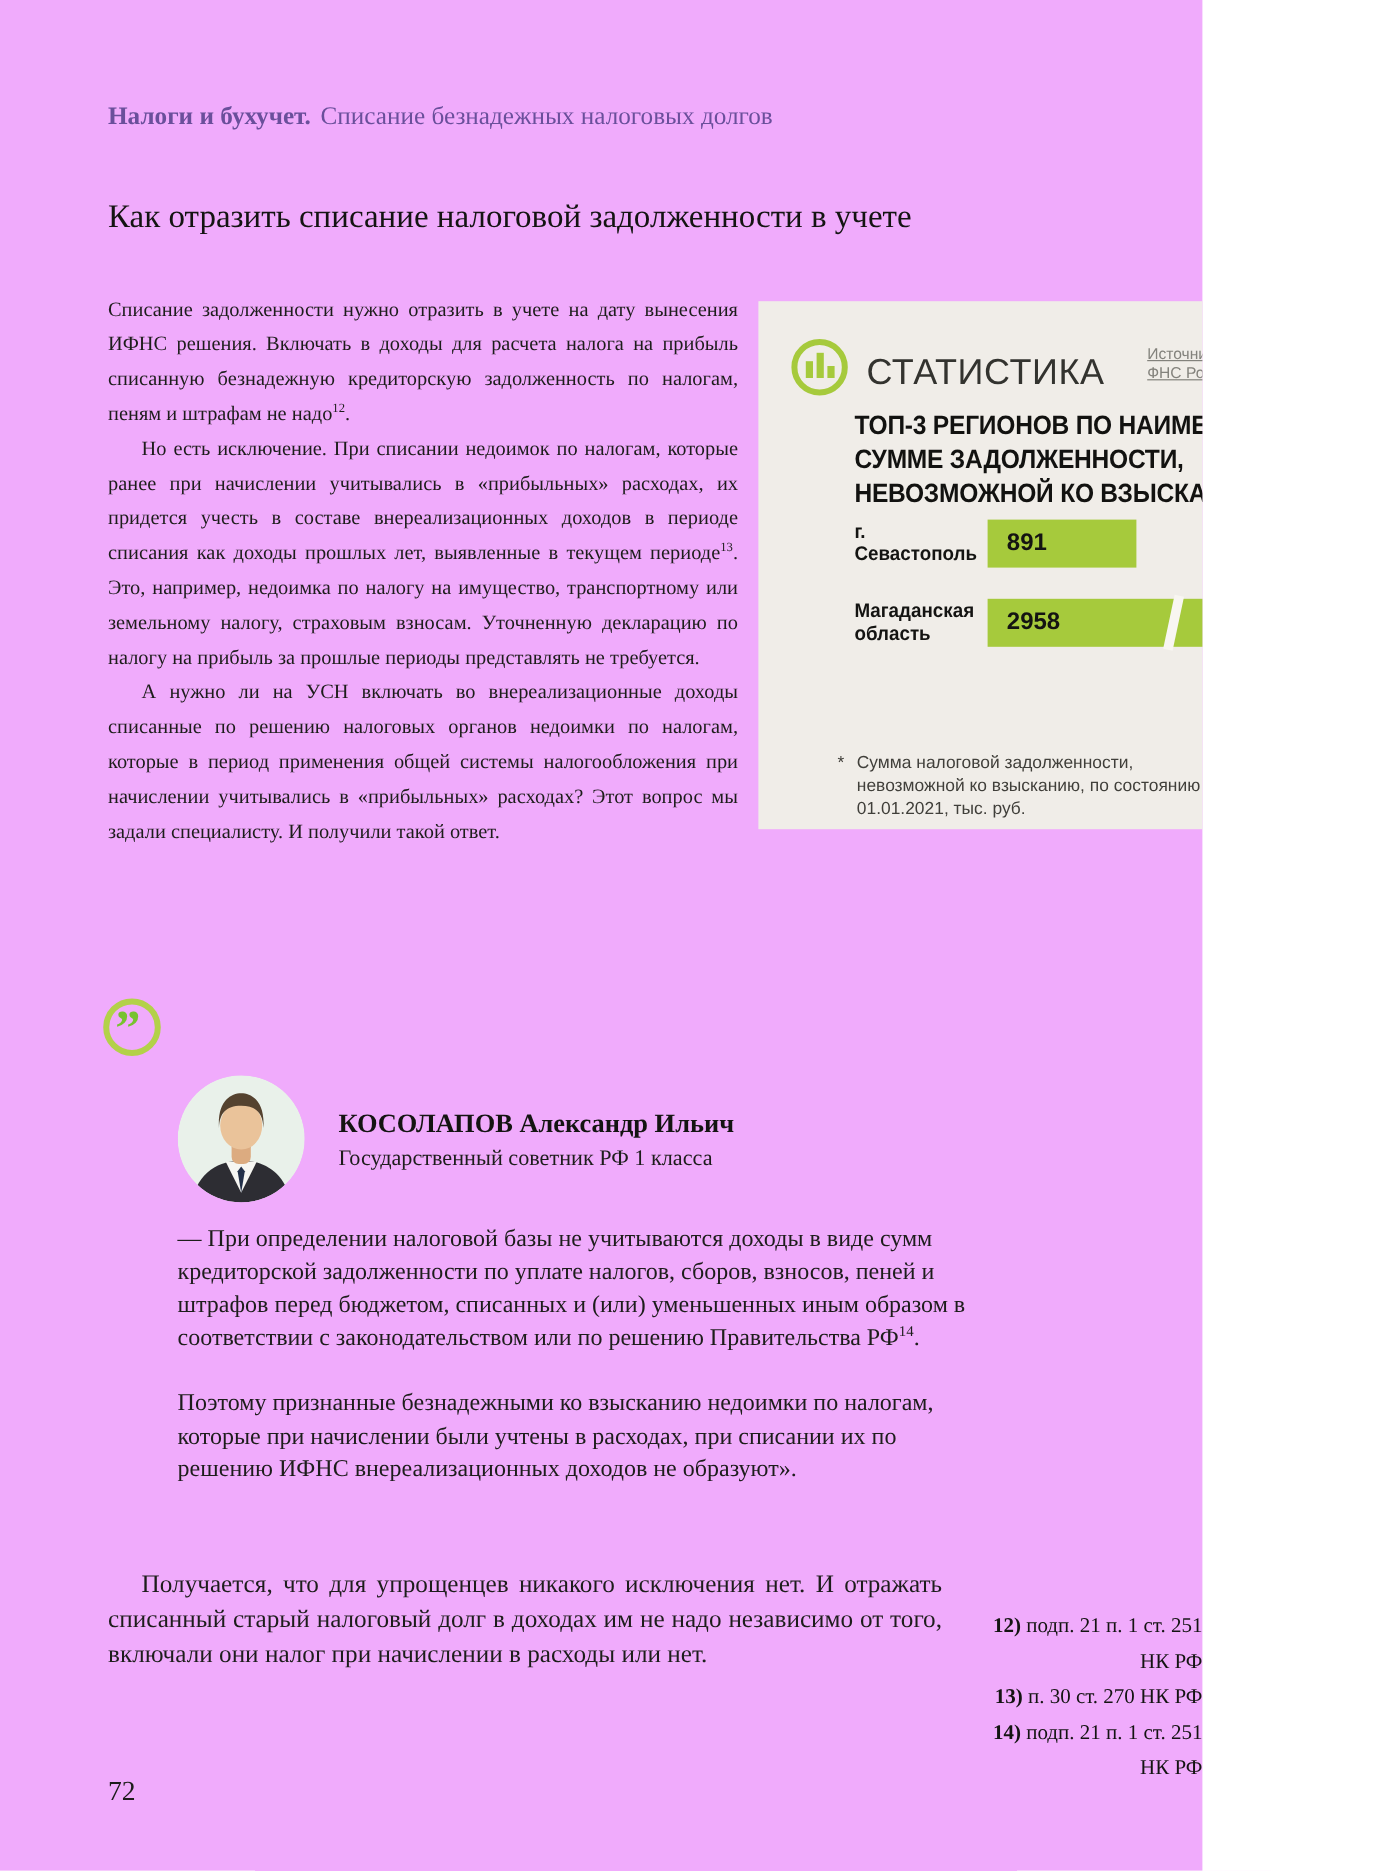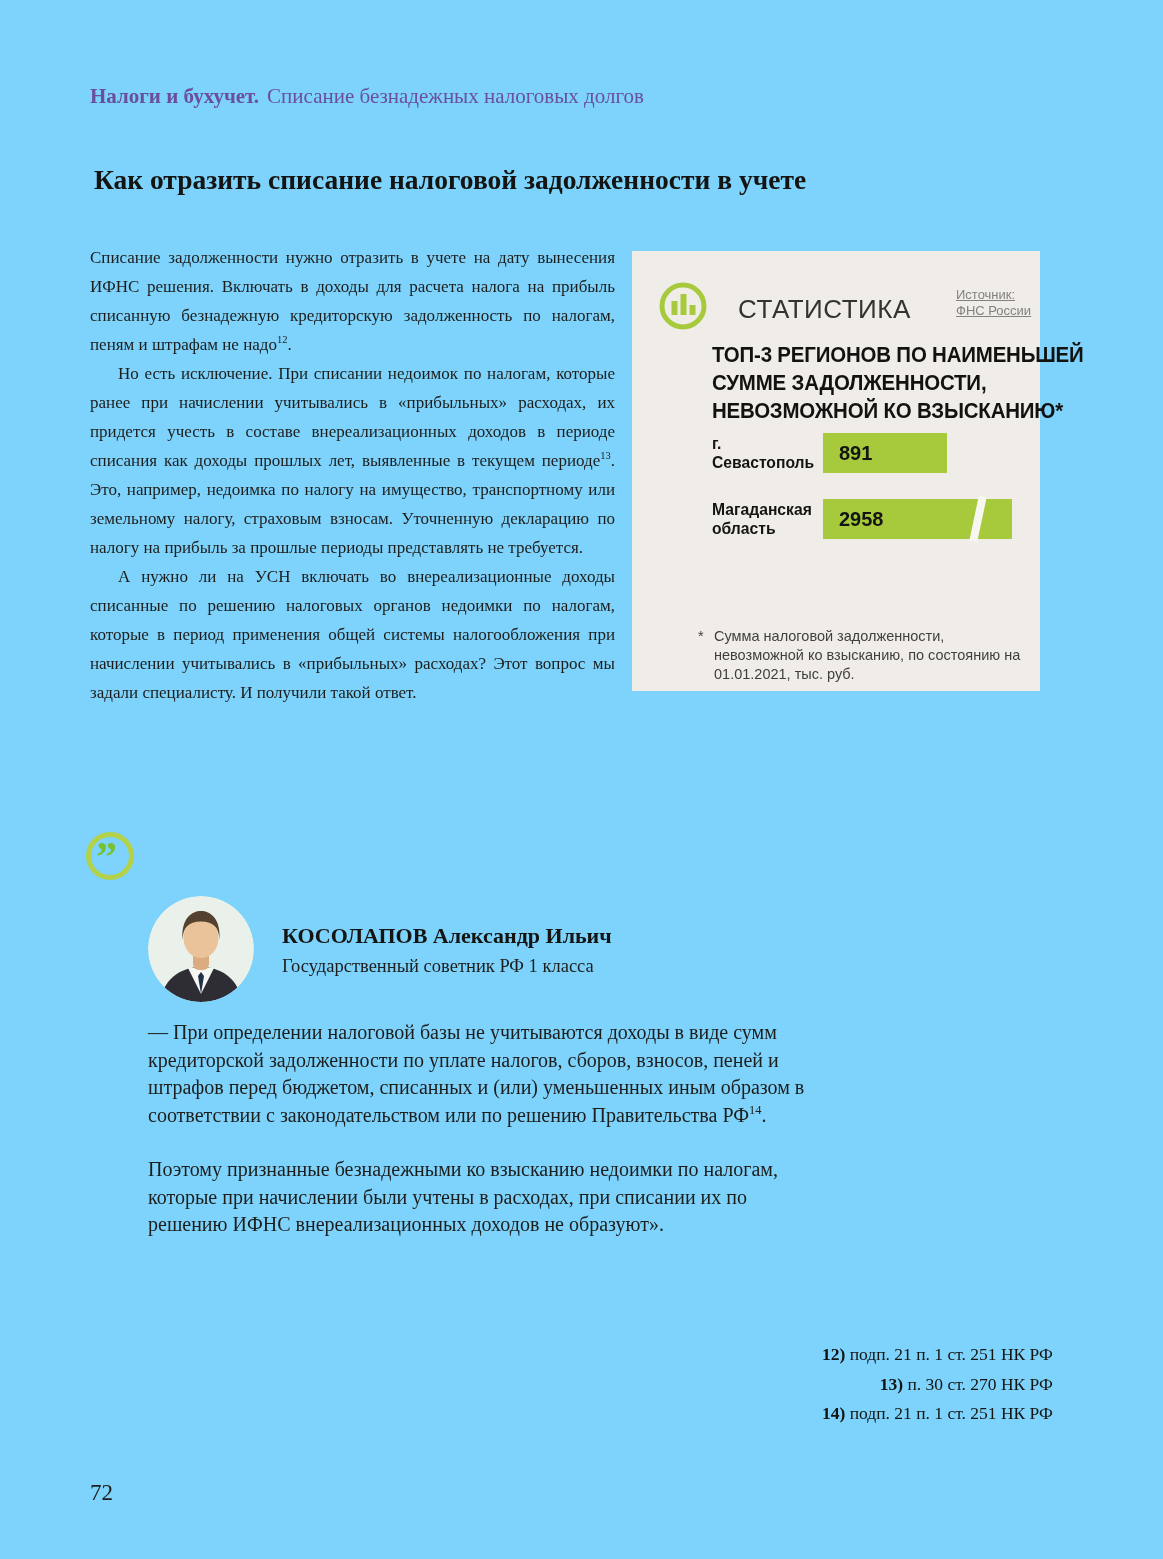--- a/index.html
+++ b/index.html
@@ -1,41 +1,41 @@
 <!DOCTYPE html>
 <html lang="ru"><head>
 <meta charset="utf-8">
 <style>
   html,body { margin:0; padding:0; background:#ffffff; }
   .page {
-    position:relative; width:1163px; height:1559px; background:#7dd3fc;
+    position:relative; width:1002px; height:1559px; background:#f0abfc;
     font-family:"Liberation Serif", serif; color:#1d1d1b; overflow:hidden;
   }
   sup { font-size:0.62em; vertical-align:super; line-height:0; }
 
   
   .masthead { position:absolute; left:90px; top:84px; font-size:21px; color:#6a4f9b; white-space:nowrap; }
   .masthead .brand { font-weight:bold; margin-right:8px; }
 
   
   .page-title { position:absolute; left:90px; top:162px; width:720px; margin:0;
-    font-size:27.5px; font-weight:bold; line-height:36px; color:#141412;text-align:center; }
+    font-size:27.5px; font-weight:normal; line-height:36px; color:#141412; }
 
   
   .article { position:absolute; left:90px; top:243px; width:695px;
     font-size:17px; line-height:29px; text-align:justify; hyphens:auto; }
   .article p { margin:0; }
   .article p.indent { text-indent:28px; }
   .float-spacer { float:right; width:170px; height:458px; }
 
   
   .stats-box { position:absolute; left:632px; top:251px; width:408px; height:440px;
     background:#f0ede8; font-family:"Liberation Sans", sans-serif; }
   .sb-icon { position:absolute; left:26px; top:30px; width:50px; height:50px; }
-  .sb-label { position:absolute; left:106px; top:43px; font-size:26px; letter-spacing:0.5px; color:#33332f; }
+  .sb-label { position:absolute; left:90px; top:43px; font-size:30px; letter-spacing:0.5px; color:#33332f; }
   .sb-source { position:absolute; left:324px; top:36px; font-size:13px; line-height:16px; color:#83827c;text-decoration:underline; }
   .sb-title { position:absolute; left:80px; top:90px; margin:0; font-size:22px; font-weight:bold;
     line-height:28px; color:#121210; letter-spacing:-0.2px; transform:scaleX(0.93);
     transform-origin:left top; white-space:nowrap; }
   .sb-title span { display:block; }
   .sb-chart { position:absolute; left:80px; top:182px; width:325px; }
   .bar-row { position:relative; height:40px; margin-bottom:26px; }
   .bar-label { position:absolute; left:0; top:50%; transform:translateY(-50%) scaleX(0.95);
     transform-origin:left center; width:110px; font-weight:bold; font-size:16.5px;
     line-height:19px; color:#141412; }
@@ -154,20 +154,21 @@
       </div>
       <div class="e-meta">
         <div class="e-name">КОСОЛАПОВ Александр Ильич</div>
         <div class="e-title">Государственный советник РФ 1 класса</div>
       </div>
     </div>
     <p class="q-p q-p1"><span>—  При определении налоговой базы не учитываются доходы в виде сумм кредиторской задолженности по уплате налогов, сборов, взносов, пеней и штрафов перед бюджетом, списанных и (или) уменьшенных иным образом в соответствии с законодательством или по решению Правительства РФ</span><sup>14</sup><span>.</span></p>
     <p class="q-p q-p2">Поэтому признанные безнадежными ко взысканию недоимки по налогам, которые при начислении были учтены в расходах, при списании их по решению ИФНС внереализационных доходов не образуют».</p>
   </div>
 
+  <p class="closing">Получается, что для упрощенцев никакого исключения нет. И отражать списанный старый налоговый долг в доходах им не надо независимо от того, включали они налог при начислении в расходы или нет.</p>
 
   <div class="footnotes">
     <div><span class="fn-num">12)</span> <span>подп. 21 п. 1 ст. 251 НК РФ</span></div>
     <div><span class="fn-num">13)</span> <span>п. 30 ст. 270 НК РФ</span></div>
     <div><span class="fn-num">14)</span> <span>подп. 21 п. 1 ст. 251 НК РФ</span></div>
   </div>
 
   <div class="page-num">72</div>
 
 </div>

